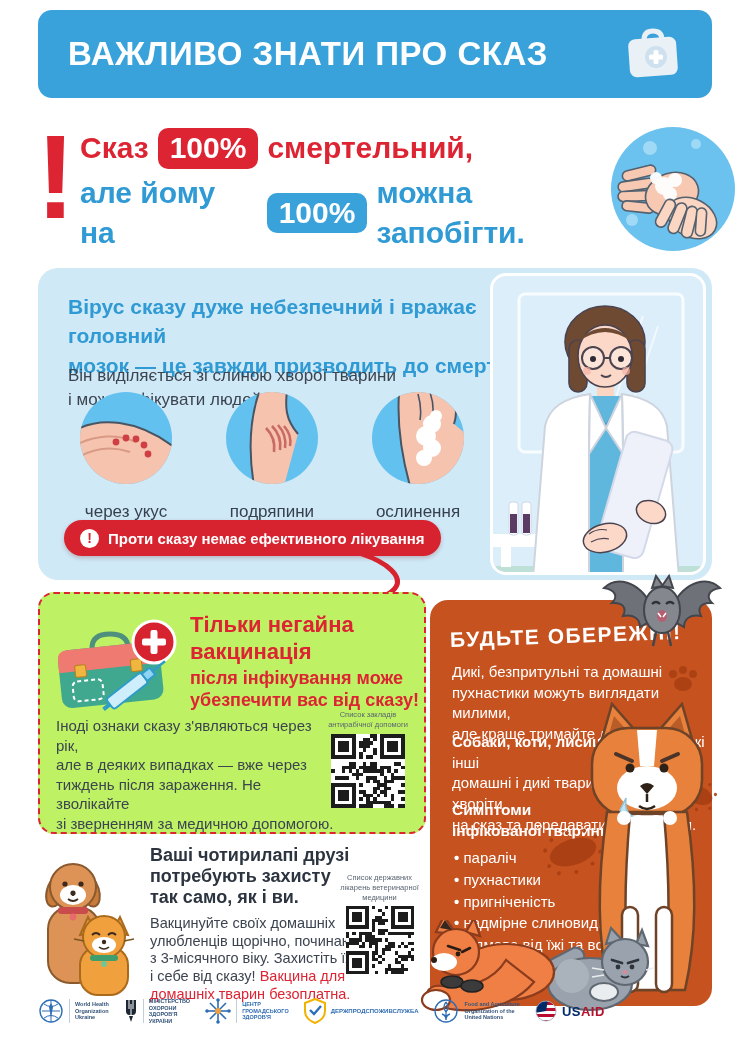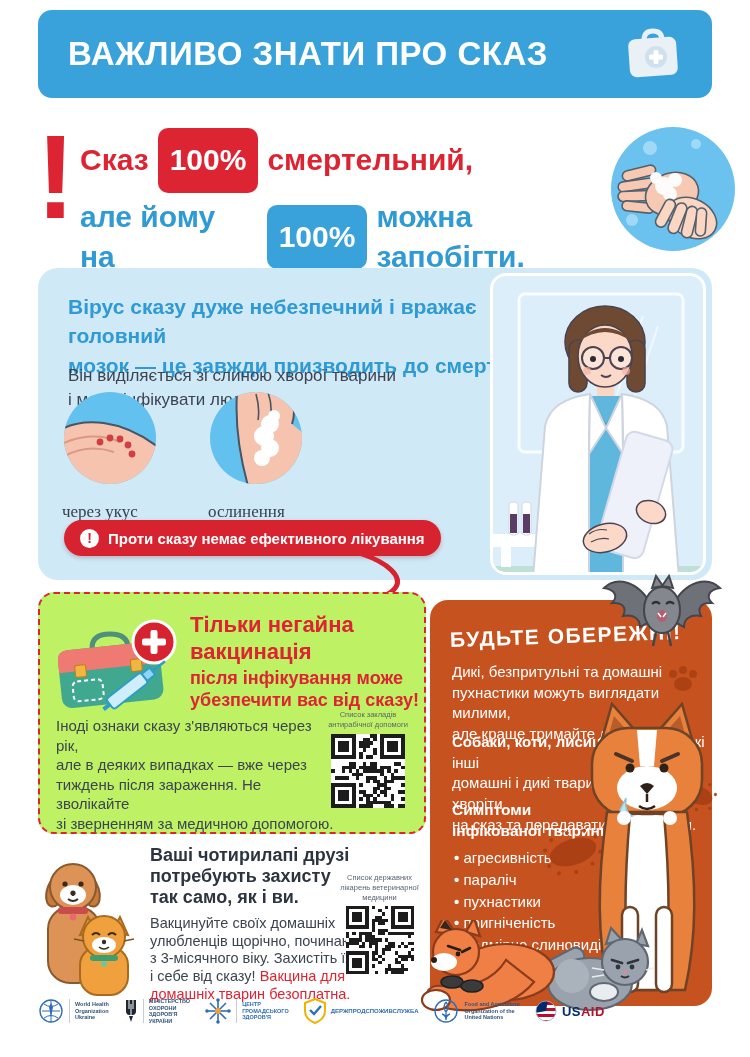--- a/index.html
+++ b/index.html
@@ -15,34 +15,34 @@
   .header{left:38px;top:10px;width:674px;height:88px;background:var(--accent-blue);border-radius:14px;display:flex;align-items:center;padding:0 30px;}
   .header h1{color:#fff;font-size:33px;font-weight:bold;letter-spacing:.5px;}
   .header .kit{margin-left:auto;}
 
   
   .excl{left:36px;top:118px;font-size:118px;font-weight:bold;color:var(--red);line-height:1;}
   .intro{left:80px;top:128px;width:548px;}
   .intro .l1,.intro .l2{display:flex;align-items:center;gap:9px;font-size:30px;font-weight:bold;line-height:1.35;}
   .intro .l1{color:var(--red);}
   .intro .l2{color:var(--heading-blue);margin-top:4px;}
-  .badge{display:inline-block;border-radius:10px;padding:12px 12px;color:#fff;}
+  .badge{display:inline-block;border-radius:10px;padding:0 12px;color:#fff;}
   .badge.red{background:var(--red);}
   .badge.blue{background:var(--accent-blue);}
   .intro p{margin-top:13px;font-size:16.5px;line-height:1.45;color:var(--text);white-space:pre-line;}
   .intro p b{color:#2b3340;}
   .inline-bag{display:inline-block;vertical-align:-2px;}
   .wash{left:608px;top:124px;}
 
   
   .vpanel{left:38px;top:268px;width:674px;height:312px;background:var(--panel);border-radius:20px;}
   .vpanel .vh{position:absolute;left:30px;top:24px;width:460px;font-size:21px;font-weight:bold;color:var(--heading-blue);line-height:1.4;white-space:pre-line;}
   .vpanel .vs{position:absolute;left:30px;top:96px;font-size:17px;color:var(--text);line-height:1.4;white-space:pre-line;}
   .routes{position:absolute;left:24px;top:122px;display:flex;gap:18px;}
-  .route{width:128px;text-align:left;font-family:Liberation Serif, serif;}
+  .route{width:128px;text-align:center;}
   .route .lbl{margin-top:12px;font-size:17px;color:#37404d;}
   .vwarn{position:absolute;left:26px;top:252px;height:36px;background:var(--banner-red);border-radius:18px;display:flex;align-items:center;gap:9px;padding:0 16px;box-shadow:0 2px 4px rgba(120,20,20,.25);}
   .vwarn .wi{width:19px;height:19px;border-radius:50%;background:#fff;color:var(--banner-red);font-weight:bold;font-size:14px;display:flex;align-items:center;justify-content:center;flex:0 0 auto;}
   .vwarn .wt{color:#fff;font-size:15px;font-weight:bold;white-space:nowrap;}
   .docpanel{position:absolute;left:452px;top:5px;width:216px;height:302px;background:#ddeefb;border:3px solid #fff;border-radius:16px;overflow:hidden;}
 
   .arrow-svg{left:265px;top:546px;pointer-events:none;}
 
   
   .vaxbox{left:38px;top:592px;width:388px;height:242px;background:#bef264;border:2.5px dashed var(--red);border-radius:16px;}
@@ -182,20 +182,39 @@
         </g>
         <g fill="#cf3f44">
           <circle cx="38" cy="52" r="3.4"></circle>
             <circle cx="48" cy="48" r="3.4"></circle>
             <circle cx="58" cy="49" r="3.4"></circle>
             <circle cx="66" cy="55" r="3.4"></circle>
             <circle cx="70" cy="64" r="3.4"></circle>
         </g>
       </svg>
       <div class="lbl">через укус</div>
+    </div>
+    <div class="route">
+      <svg width="96" height="96" viewBox="0 0 96 96">
+        <circle cx="48" cy="48" r="46" fill="#62c1ee"></circle>
+        <clipPath id="c2">
+            <circle cx="48" cy="48" r="46"></circle>
+          </clipPath>
+        <g clip-path="url(#c2)">
+          <path d="M38 -6 L64 -6 C60 18 62 30 74 44 L60 96 L30 96 C24 60 26 24 38 -6 Z" fill="#f6c3ae"></path>
+          <path d="M64 -6 C60 18 62 30 74 44 M38 -6 C26 24 24 60 30 96" fill="none" stroke="#4a5563" stroke-width="2"></path>
+          <g stroke="#c96a66" stroke-width="2.6" fill="none">
+            <path d="M42 38 q10 10 8 24"></path>
+              <path d="M48 36 q10 10 8 24"></path>
+              <path d="M54 35 q9 10 7 23"></path>
+              <path d="M60 36 q8 9 6 20"></path>
+          </g>
+        </g>
+      </svg>
+      <div class="lbl">подряпини</div>
     </div>
     <div class="route">
       <svg width="96" height="96" viewBox="0 0 96 96">
         <circle cx="48" cy="48" r="46" fill="#62c1ee"></circle>
         <clipPath id="c3">
             <circle cx="48" cy="48" r="46"></circle>
           </clipPath>
         <g clip-path="url(#c3)">
           <path d="M30 -8 L78 -2 C86 10 88 22 84 34 L96 44 L96 96 L40 96 C30 60 26 26 30 -8 Z" fill="#f6c3ae"></path>
           <path d="M30 -8 C26 26 30 60 40 96 M78 -2 C86 10 88 22 84 34" fill="none" stroke="#4a5563" stroke-width="2"></path>
@@ -623,21 +642,20 @@
   <div class="otitle">БУДЬТЕ ОБЕРЕЖНІ!</div>
   <p class="op1">Дикі, безпритульні та домашні
 пухнастики можуть виглядати милими,
 але краще тримайте дистанцію.</p>
   <p class="op2"><b>Собаки, коти, лисиці, вовки</b><span> і деякі інші
 домашні і дикі тварини можуть хворіти
 на сказ та передавати його людям.</span></p>
   <div class="osym">Симптоми
 інфікованої тварини:</div>
   <ul class="olist">
-    <li>агресивність</li>
     <li>параліч</li>
     <li>пухнастики</li>
     <li>пригніченість</li>
     <li>надмірне слиновиділення</li>
     <li>відмова від їжі та води</li>
   </ul>
 
   <div class="paw">
     <svg width="34" height="34" viewBox="0 0 34 34" fill="#a83f12">
       <ellipse cx="17" cy="22" rx="9" ry="7"></ellipse>

